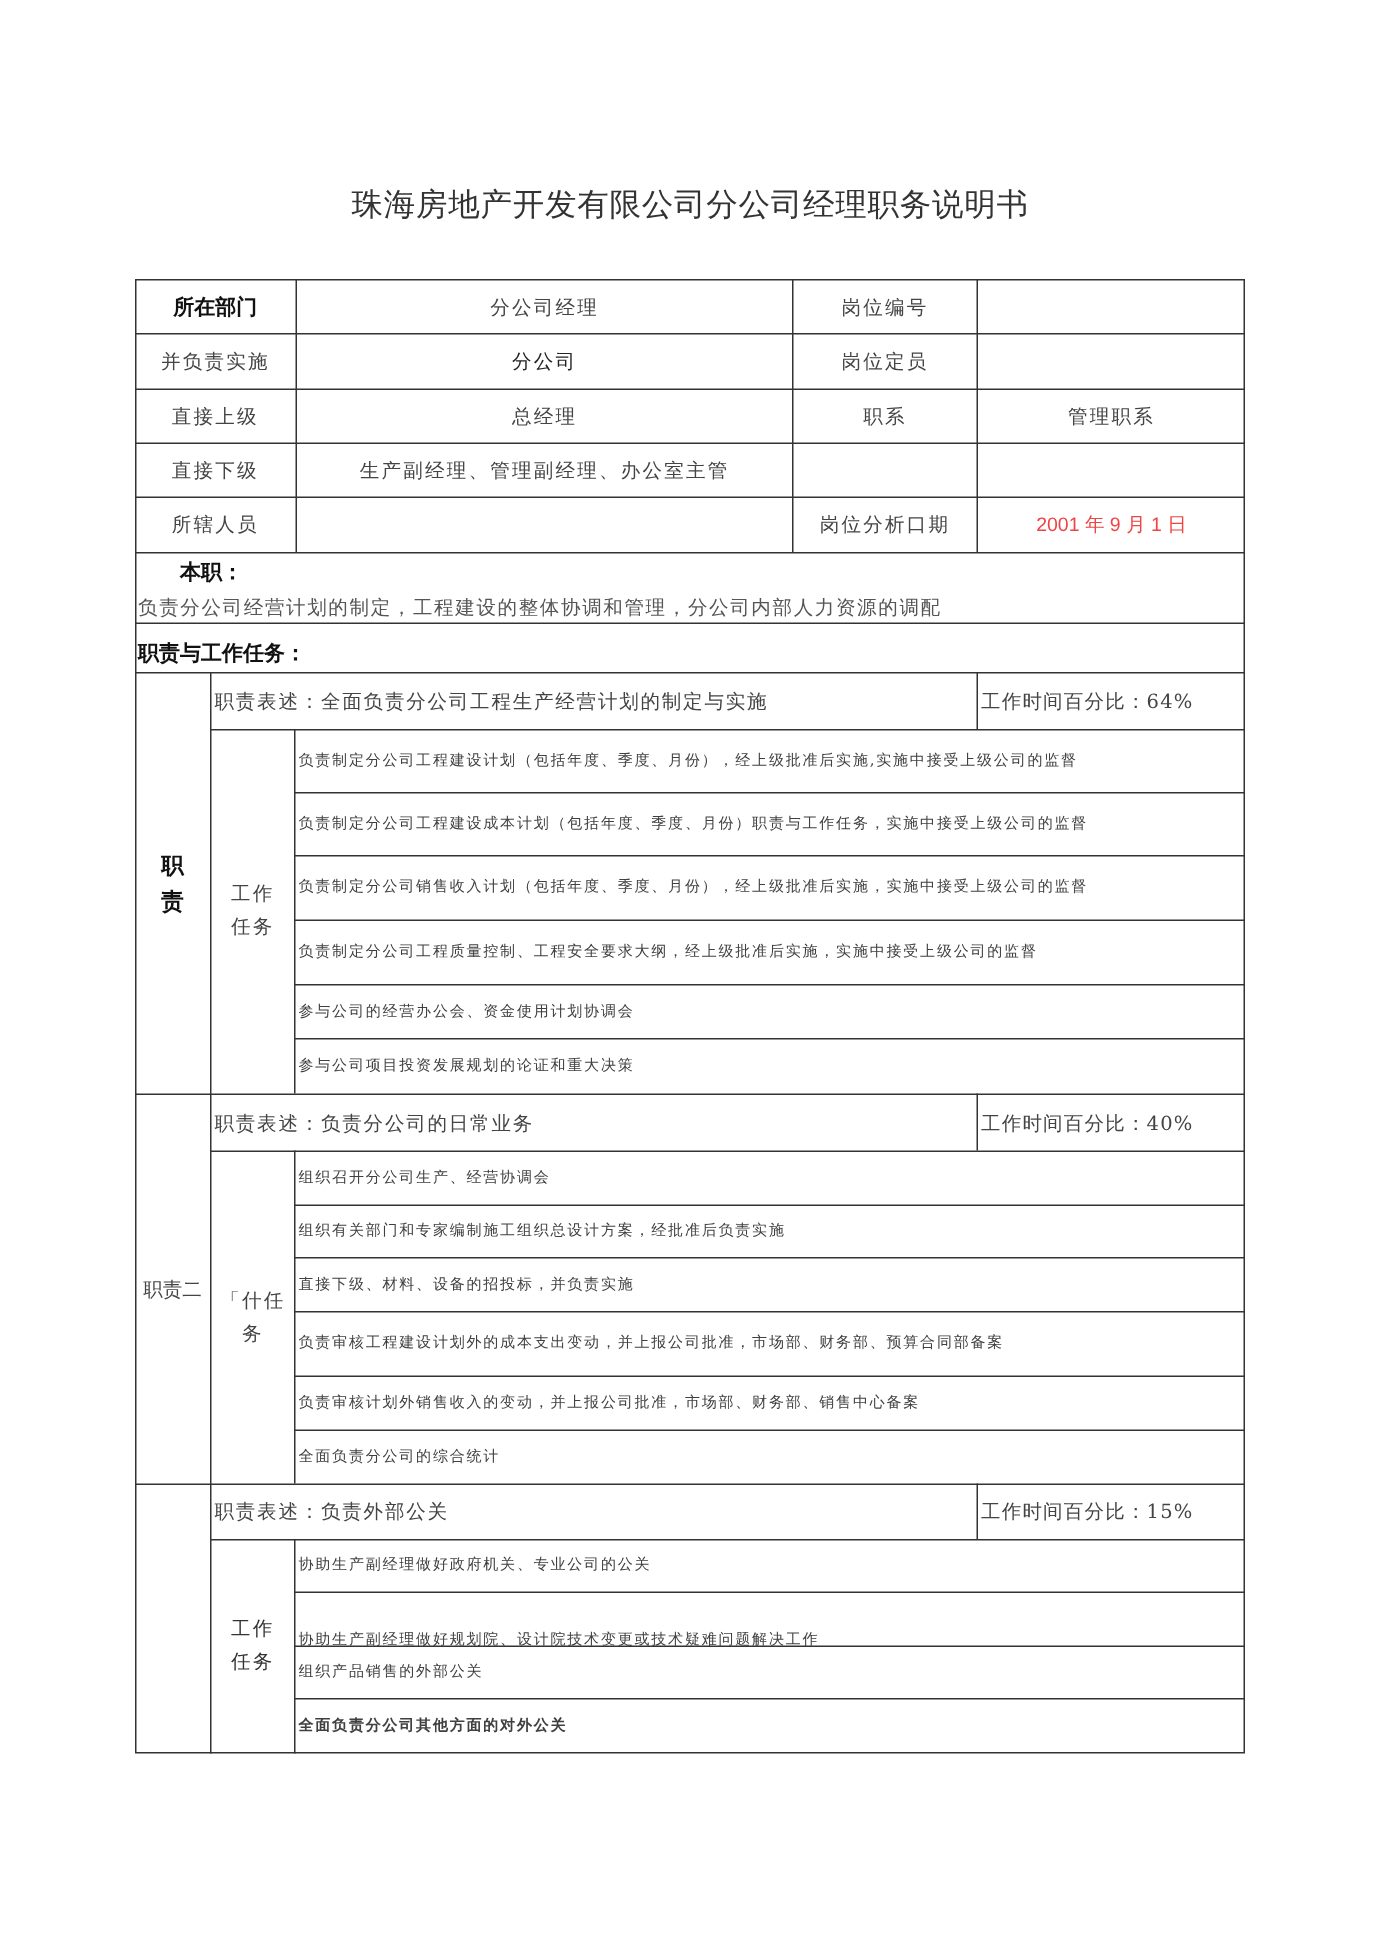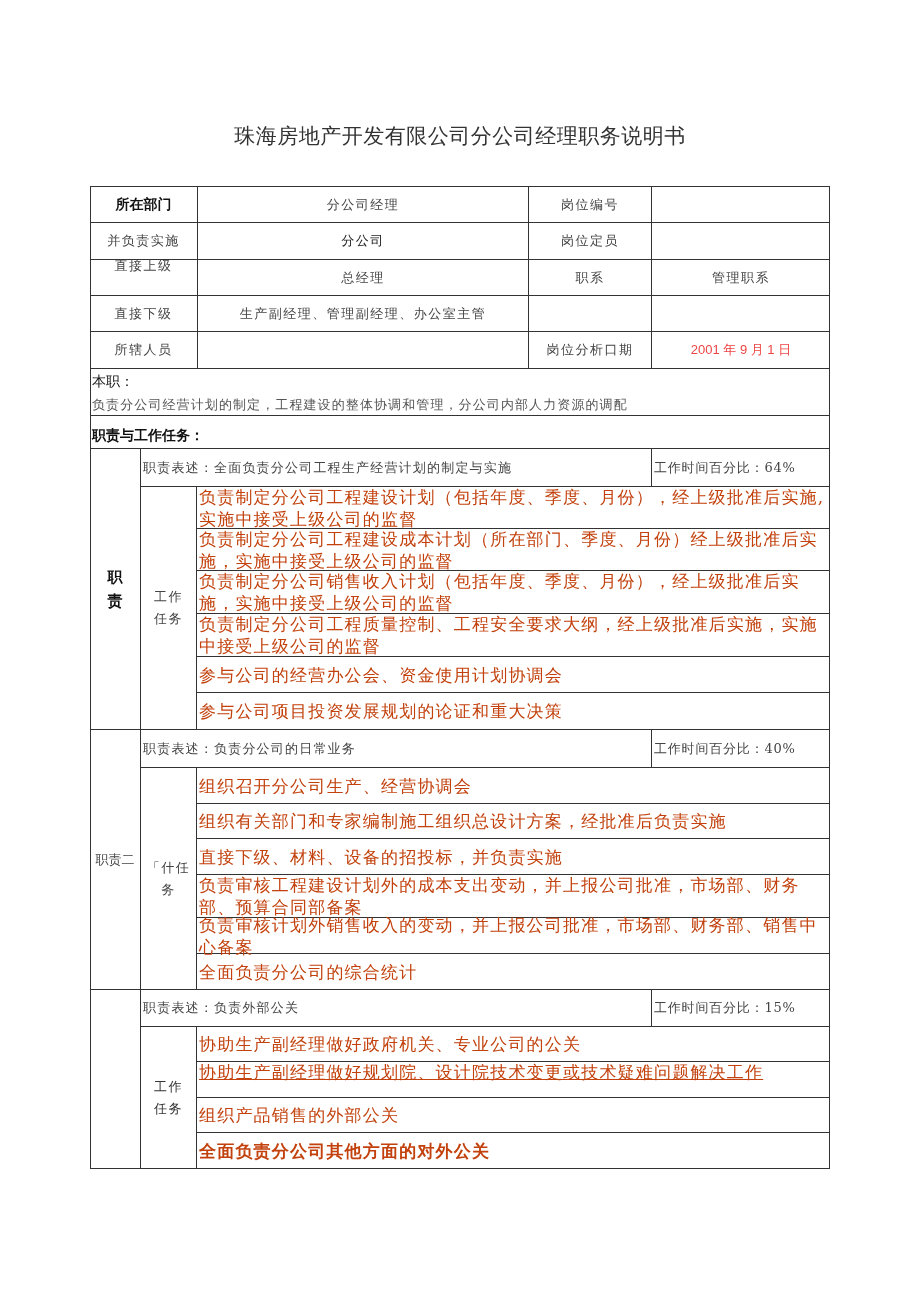--- a/index.html
+++ b/index.html
@@ -7,21 +7,21 @@
          font-family:"DejaVu Serif","Liberation Serif",serif; color:#333; }
   .title { position:absolute; left:0; width:920px; top:122px; text-align:center;
            font-size:21px; color:#333; letter-spacing:0.5px; }
   .abs { position:absolute; box-sizing:border-box; }
   .cell { position:absolute; box-sizing:border-box; display:flex; align-items:center;
           font-size:13px; color:#444; letter-spacing:1.5px; }
   .c { justify-content:center; text-align:center; }
   .l { justify-content:flex-start; padding-left:2px; }
   .bold { font-family:"DejaVu Sans","Liberation Sans",sans-serif; font-weight:bold; color:#111; font-size:14px; letter-spacing:0; }
   .sans { font-family:"Liberation Sans","DejaVu Sans",sans-serif; letter-spacing:0; color:#ef4444; }
-  .task { position:absolute; box-sizing:border-box; font-size:17px; color:#c2410c; letter-spacing:1.2px;
+  .task { position:absolute; box-sizing:border-box; font-size:10px; color:#404040; letter-spacing:1.2px;
           line-height:22px; padding-left:2px; display:flex; align-items:center; }
   .hline { position:absolute; height:0; border-top:1px solid #333; }
   .vline { position:absolute; width:0; border-left:1px solid #333; }
 </style>
 </head>
 <body>
 
 <div class="title">珠海房地产开发有限公司分公司经理职务说明书</div>
 
 <div class="abs" style="left:90px; top:186px; width:740px; height:983px; border:1px solid #333;"></div>
@@ -44,41 +44,41 @@
 </div>
 
 <div>
   <div class="cell c" style="left:90px; top:223px; width:107px; height:36px;">并负责实施</div>
   <div class="cell c" style="left:198px; top:223px; width:330px; height:36px; color:#222;">分公司</div>
   <div class="cell c" style="left:529px; top:223px; width:122px; height:36px;">岗位定员</div>
   <div class="cell c" style="left:652px; top:223px; width:178px; height:36px;"></div>
 </div>
 
 <div>
-  <div class="cell c" style="left:90px; top:248px; width:107px; height:35px;">直接上级</div>
+  <div class="cell c" style="left:90px; top:260px; width:107px; height:35px;">直接上级</div>
   <div class="cell c" style="left:198px; top:260px; width:330px; height:35px;">总经理</div>
   <div class="cell c" style="left:529px; top:260px; width:122px; height:35px;">职系</div>
   <div class="cell c" style="left:652px; top:260px; width:178px; height:35px;">管理职系</div>
 </div>
 
 <div>
   <div class="cell c" style="left:90px; top:296px; width:107px; height:35px;">直接下级</div>
   <div class="cell c" style="left:198px; top:296px; width:330px; height:35px;">生产副经理、管理副经理、办公室主管</div>
   <div class="cell c" style="left:529px; top:296px; width:122px; height:35px;"></div>
   <div class="cell c" style="left:652px; top:296px; width:178px; height:35px;"></div>
 </div>
 
 <div>
   <div class="cell c" style="left:90px; top:332px; width:107px; height:36px;">所辖人员</div>
   <div class="cell c" style="left:198px; top:332px; width:330px; height:36px;"></div>
   <div class="cell c" style="left:529px; top:332px; width:122px; height:36px;">岗位分析口期</div>
   <div class="cell c sans" style="left:652px; top:332px; width:178px; height:36px; font-size:13px;">2001 年 9 月 1 日</div>
 </div>
 
-<div class="abs bold" style="left:92px; top:373px; font-size:14px; font-weight:normal; color:#111;">本职：</div>
+<div class="abs bold" style="left:92px; top:373px; font-size:14px; font-weight:bold; color:#111;padding-left:28px;">本职：</div>
 <div class="abs" style="left:92px; top:396px; font-size:13px; color:#555; letter-spacing:1.1px;">负责分公司经营计划的制定，工程建设的整体协调和管理，分公司内部人力资源的调配</div>
 <div class="hline" style="left:90px; top:415px; width:740px;"></div>
 
 <div class="abs bold" style="left:92px; top:427px; font-size:14px;">职责与工作任务：</div>
 <div class="hline" style="left:90px; top:448px; width:740px;"></div>
 
 <div class="vline" style="left:140px; top:448px; height:721px;"></div>
 
 <div class="vline" style="left:196px; top:486px; height:243px;"></div>
 <div class="vline" style="left:196px; top:767px; height:222px;"></div>
@@ -113,21 +113,21 @@
 
 <div>
   <div class="cell c bold" style="left:90px; top:449px; width:50px; height:280px; white-space:pre-line; font-size:15px; line-height:24px;">职
 责</div>
   <div class="cell l" style="left:141px; top:449px; width:510px; height:37px; letter-spacing:1.2px;">职责表述：全面负责分公司工程生产经营计划的制定与实施</div>
   <div class="cell l" style="left:652px; top:449px; width:178px; height:37px; letter-spacing:0.8px;">工作时间百分比：64%</div>
   <div class="cell c" style="left:141px; top:487px; width:55px; height:242px; white-space:pre-line; line-height:22px;">工作
 任务</div>
 
   <div class="task" style="left:197px; top:487px; width:633px; height:41px;">负责制定分公司工程建设计划（包括年度、季度、月份），经上级批准后实施,实施中接受上级公司的监督</div>
-  <div class="task" style="left:197px; top:529px; width:633px; height:41px;">负责制定分公司工程建设成本计划（所在部门、季度、月份）经上级批准后实施，实施中接受上级公司的监督</div>
+  <div class="task" style="left:197px; top:529px; width:633px; height:41px;">负责制定分公司工程建设成本计划（包括年度、季度、月份）职责与工作任务，实施中接受上级公司的监督</div>
   <div class="task" style="left:197px; top:571px; width:633px; height:42px;">负责制定分公司销售收入计划（包括年度、季度、月份），经上级批准后实施，实施中接受上级公司的监督</div>
   <div class="task" style="left:197px; top:614px; width:633px; height:42px;">负责制定分公司工程质量控制、工程安全要求大纲，经上级批准后实施，实施中接受上级公司的监督</div>
   <div class="task" style="left:197px; top:657px; width:633px; height:35px;">参与公司的经营办公会、资金使用计划协调会</div>
   <div class="task" style="left:197px; top:693px; width:633px; height:36px;">参与公司项目投资发展规划的论证和重大决策</div>
 </div>
 
 <div>
   <div class="cell c" style="left:90px; top:730px; width:50px; height:259px; letter-spacing:0; font-size:13px;">职责二</div>
   <div class="cell l" style="left:141px; top:730px; width:510px; height:37px; letter-spacing:1.2px;">职责表述：负责分公司的日常业务</div>
   <div class="cell l" style="left:652px; top:730px; width:178px; height:37px; letter-spacing:0.8px;">工作时间百分比：40%</div>
@@ -143,16 +143,16 @@
 </div>
 
 <div>
   <div class="cell c" style="left:90px; top:990px; width:50px; height:179px;"></div>
   <div class="cell l" style="left:141px; top:990px; width:510px; height:36px; letter-spacing:1.2px;">职责表述：负责外部公关</div>
   <div class="cell l" style="left:652px; top:990px; width:178px; height:36px; letter-spacing:0.8px;">工作时间百分比：15%</div>
   <div class="cell c" style="left:141px; top:1027px; width:55px; height:142px; white-space:pre-line; line-height:22px; color:#333;">工作
 任务</div>
 
   <div class="task" style="left:197px; top:1027px; width:633px; height:34px;">协助生产副经理做好政府机关、专业公司的公关</div>
-  <div class="task" style="left:197px; top:1054px; width:633px; height:35px;text-decoration:underline;">协助生产副经理做好规划院、设计院技术变更或技术疑难问题解决工作</div>
+  <div class="task" style="left:197px; top:1076px; width:633px; height:35px;">协助生产副经理做好规划院、设计院技术变更或技术疑难问题解决工作</div>
   <div class="task" style="left:197px; top:1098px; width:633px; height:34px;">组织产品销售的外部公关</div>
   <div class="task" style="left:197px; top:1133px; width:633px; height:36px;font-weight:bold;">全面负责分公司其他方面的对外公关</div>
 </div>
 
 </body></html>

